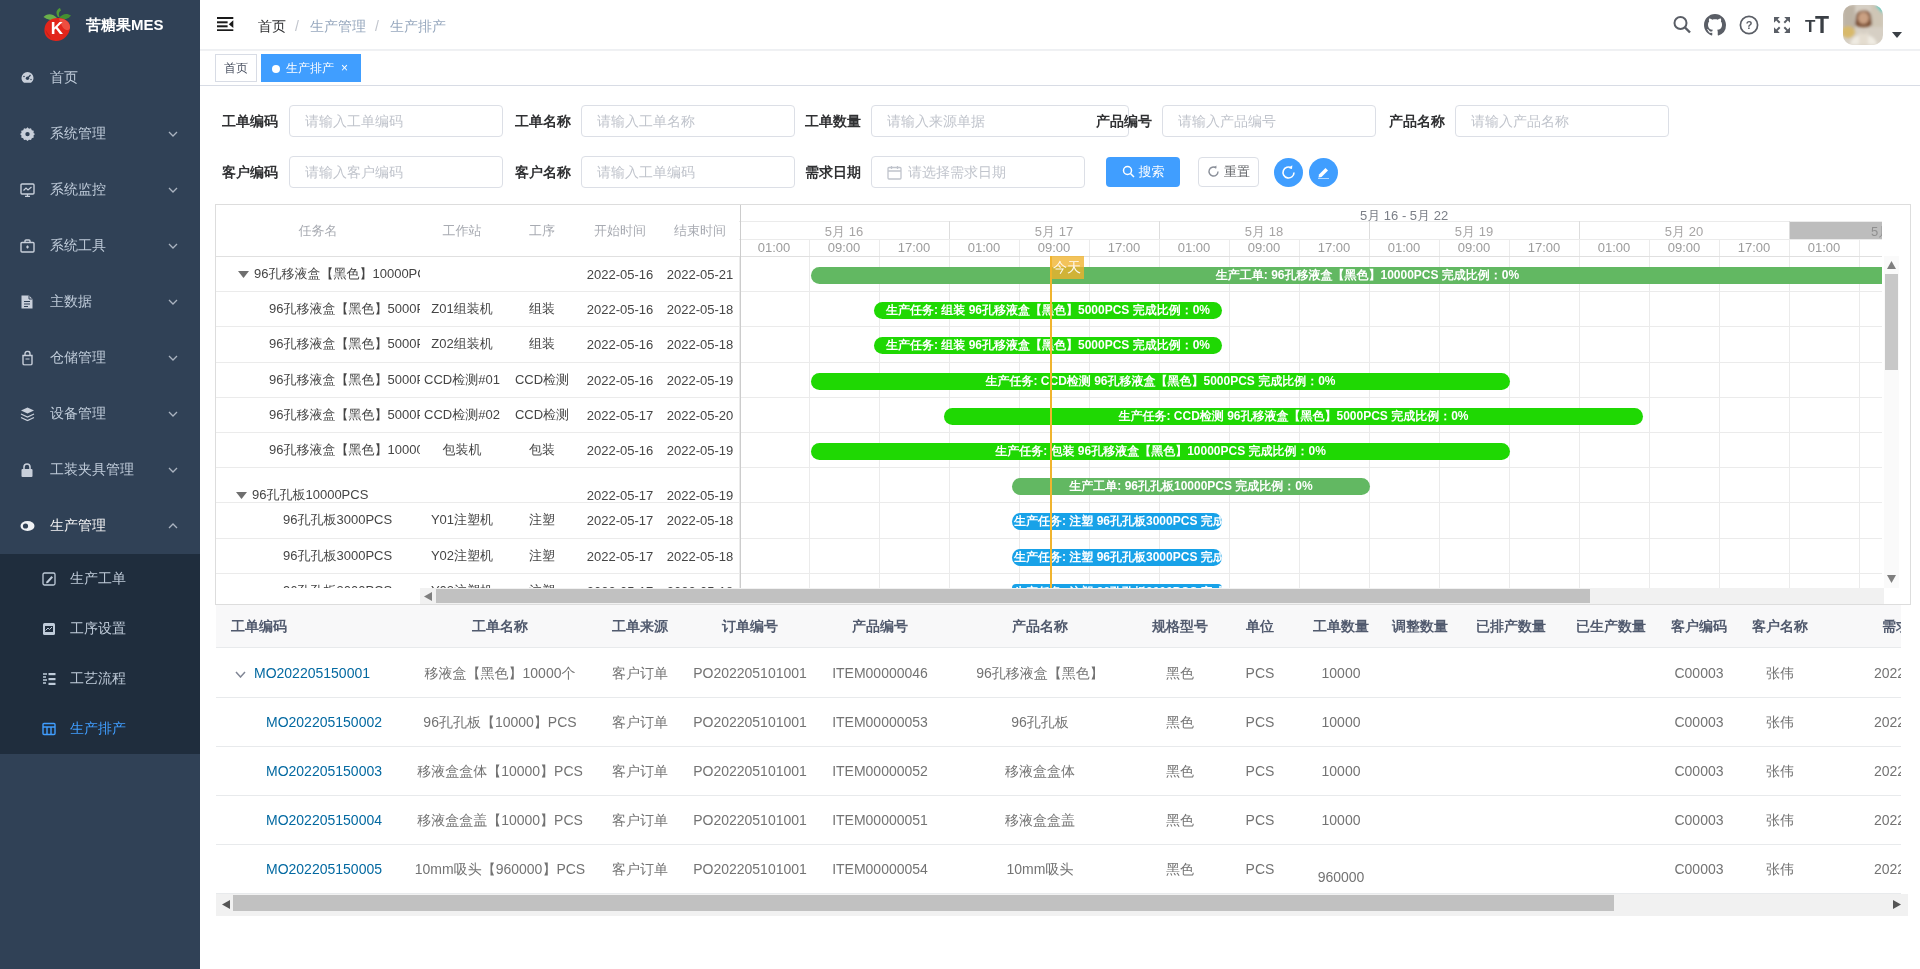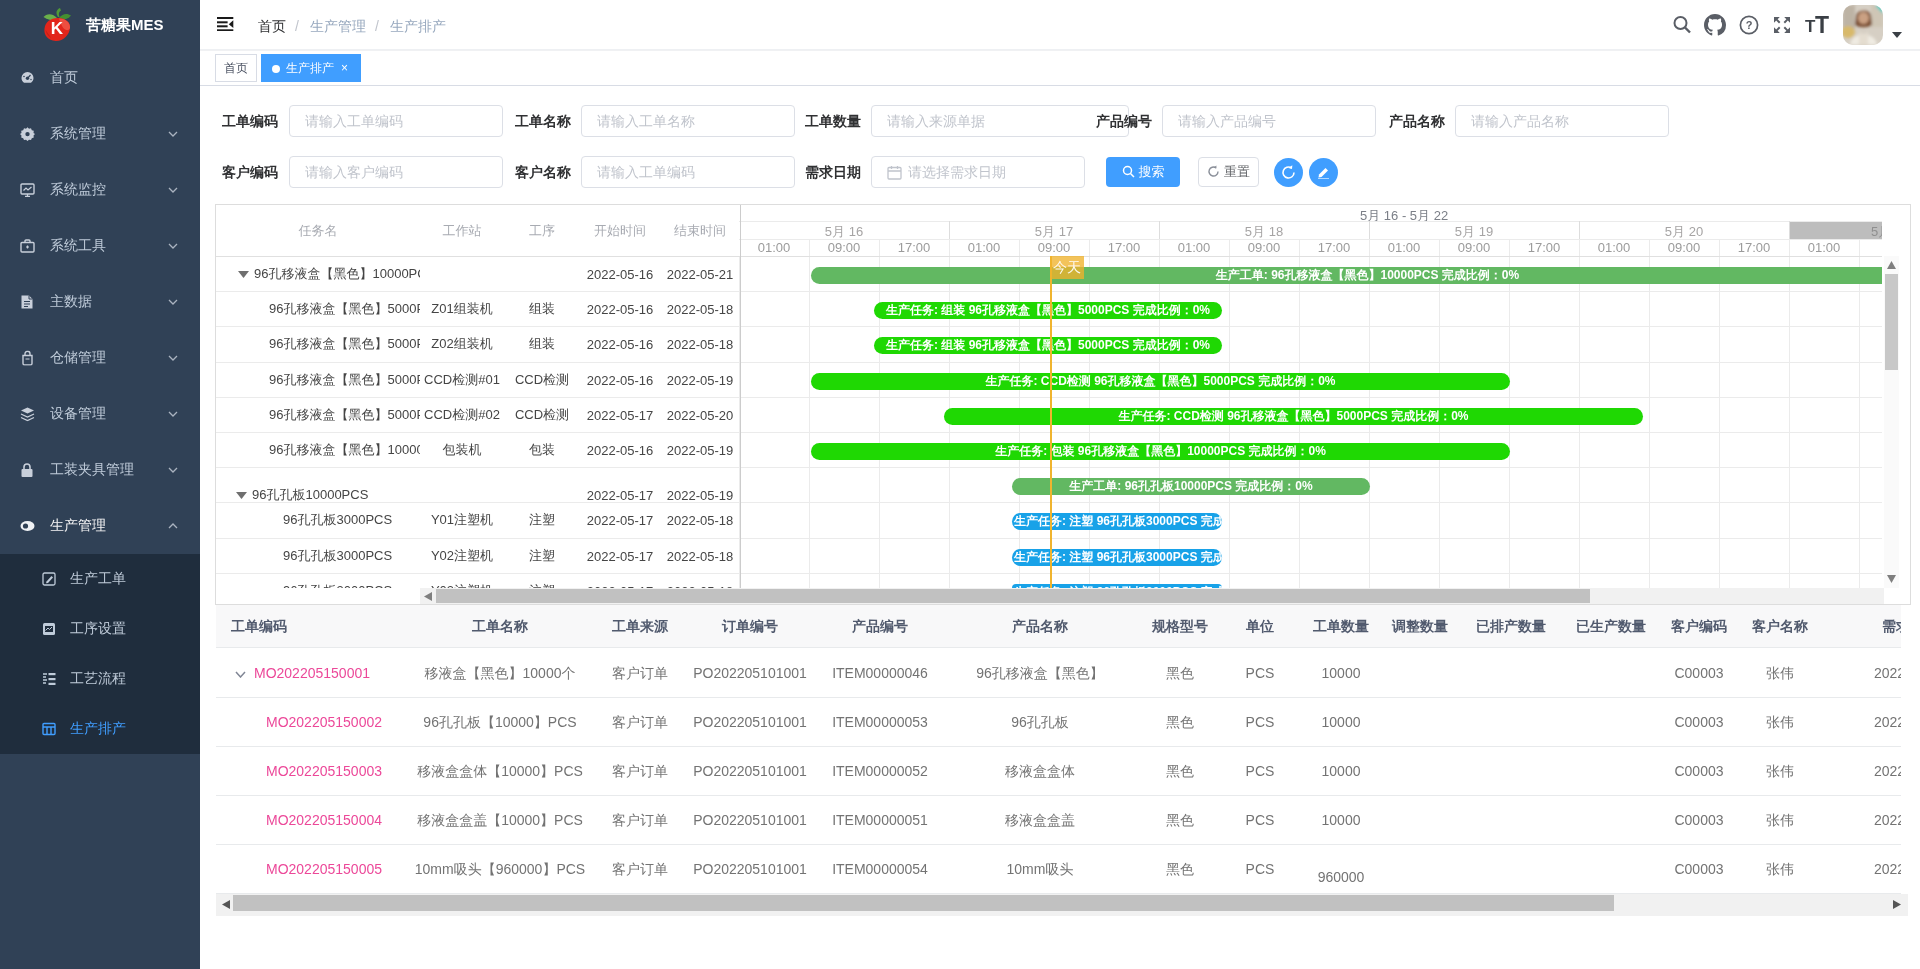--- a/index.html
+++ b/index.html
@@ -27,21 +27,21 @@
 .fin{position:absolute;height:32px;border:1px solid #dcdfe6;border-radius:4px;background:#fff;font-size:14px;color:#c0c4cc;line-height:30px;padding-left:15px;}
 
 .gl{position:absolute;background:#ebebeb;}
 .grow{position:absolute;left:216px;width:524px;font-size:13px;color:#454545;}
 .gcell{position:absolute;top:50%;transform:translateY(-50%);white-space:nowrap;}
 .bar{position:absolute;height:17px;border-radius:9px;color:#fff;font-size:12px;font-weight:bold;text-align:center;line-height:17px;white-space:nowrap;overflow:hidden;}
 .sctx{position:absolute;font-size:13px;color:#a6a4a4;white-space:nowrap;}
 
 .th{position:absolute;top:605px;height:42px;line-height:42px;font-size:14px;font-weight:bold;color:#515a6e;white-space:nowrap;}
 .td{position:absolute;font-size:14px;color:#737373;white-space:nowrap;}
-.lnk{color:#ec4899;}
+.lnk{color:#0369a1;}
 </style>
 </head>
 <body>
 <div id="app">
 
 <div class="abs" id="side"></div>
 <svg class="abs" style="left:41px;top:8px" width="33" height="35" viewBox="0 0 33 35">
 <path d="M17 9 C14 4 16 1.5 19 0 L20 2.5 C17.5 4 17.5 6 18.5 9 Z" fill="#4f9937"></path>
 <path d="M16 10 C10 4 5 6.5 2.5 9 C7 12 12 13 16 12 Z" fill="#6ab04a"></path>
 <path d="M18 10 C22 4.5 27 5.5 30 7.5 C27 11.5 21.5 12.5 18 11.5 Z" fill="#449031"></path>

